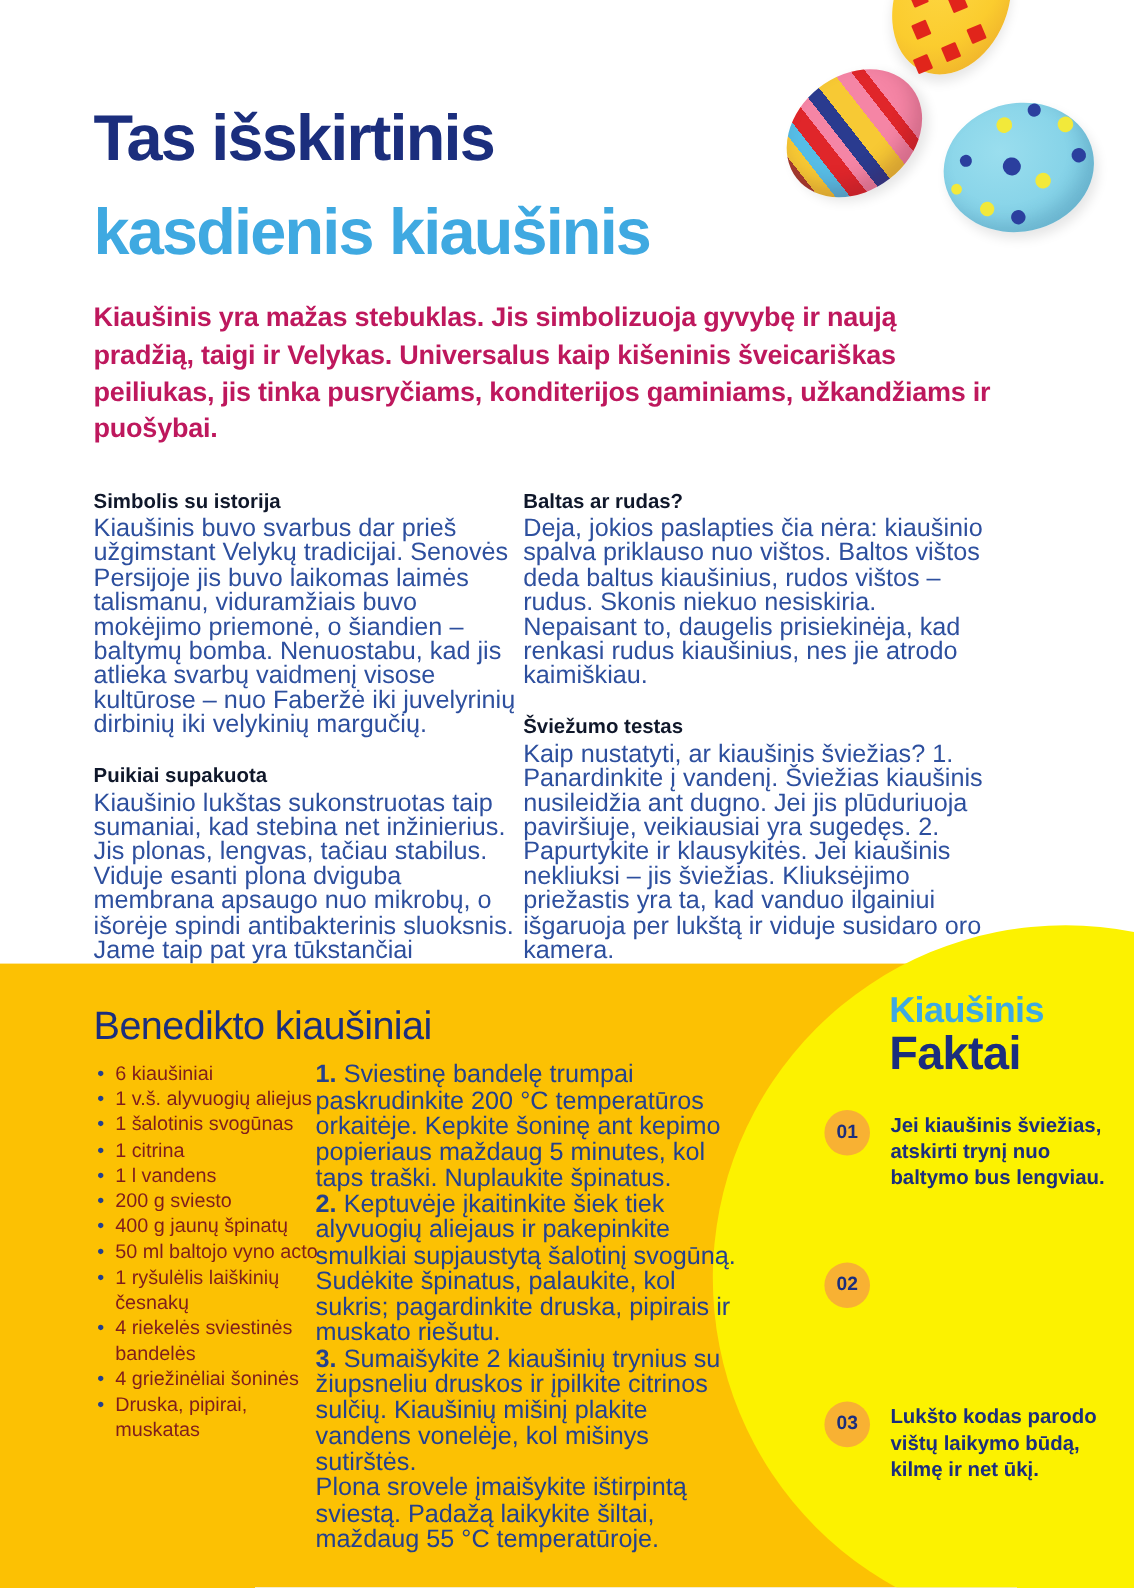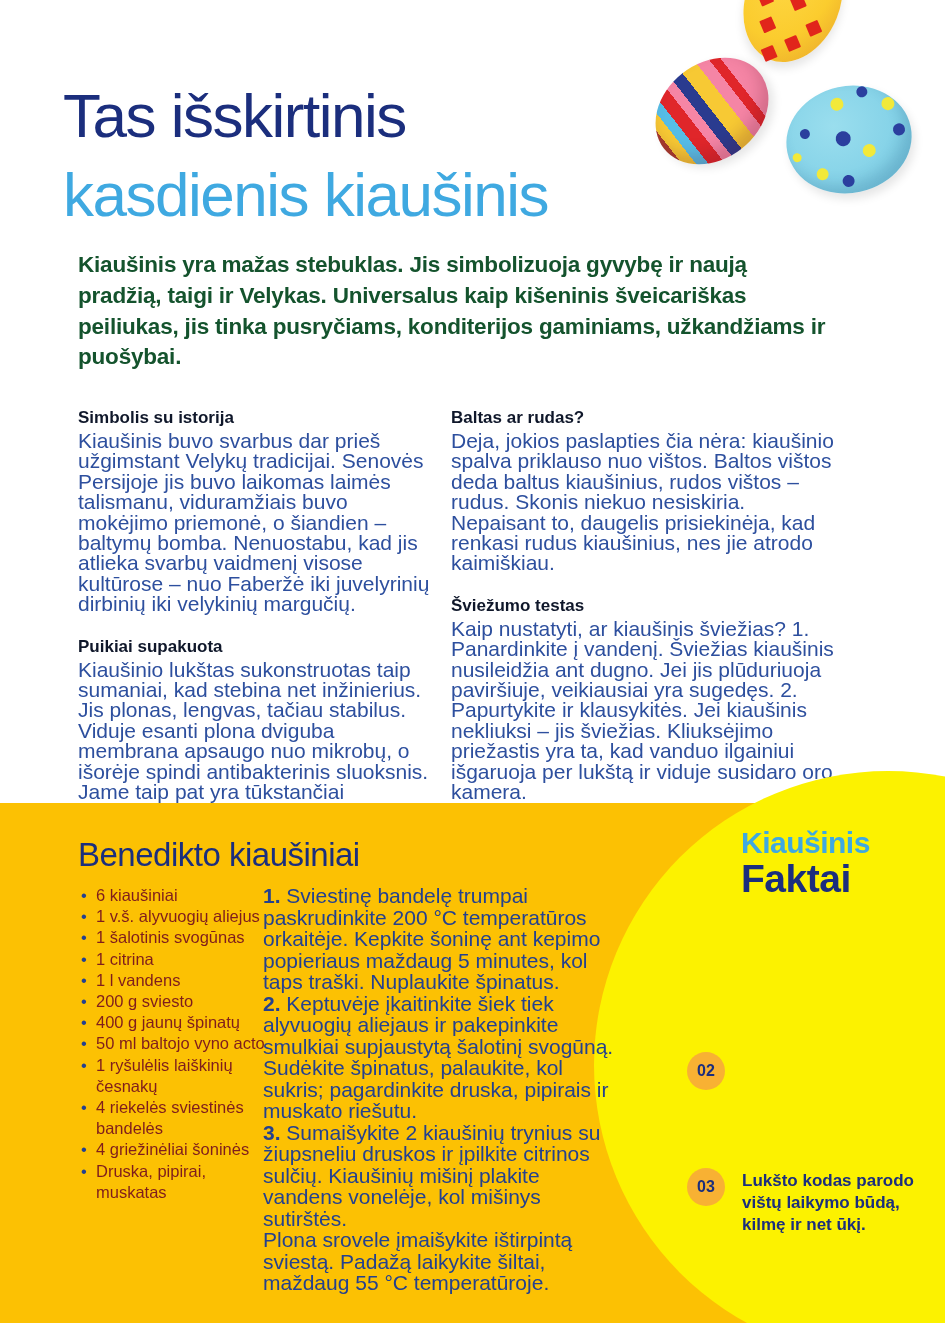--- a/index.html
+++ b/index.html
@@ -3,33 +3,33 @@
 <meta charset="utf-8">
 <style>
   html,body { margin:0; padding:0; background:#e8e8e8; }
   .page {
     position:relative; width:945px; height:1323px; margin:0 auto;
     background:#ffffff; overflow:hidden;
     font-family:"Liberation Sans", sans-serif;
   }
 
   
-  .title { position:absolute; left:63px; top:76px; font-weight:normal; font-size:62px; line-height:79px; letter-spacing:-1.5px; }
+  .title { position:absolute; left:78px; top:76px; font-weight:bold; font-size:54px; line-height:79px; letter-spacing:-1.5px; }
   .title .t1 { color:#1b2e7d; }
   .title .t2 { color:#3fa9e1; }
 
   .intro {
     position:absolute; left:78px; top:250px; width:748px;
-    font-size:22.5px; font-weight:bold; color:#14532d; line-height:30.8px; letter-spacing:-0.2px;
+    font-size:22.5px; font-weight:bold; color:#be185d; line-height:30.8px; letter-spacing:-0.2px;
   }
 
   
   .col { position:absolute; top:408px; }
   .col-left  { left:78px;  width:360px; }
-  .col-right { left:451px; width:386px; }
+  .col-right { left:436px; width:386px; }
   .col h3 { margin:0 0 3px 0; font-size:17px; font-weight:bold; color:#0f172a; }
   .col p  { margin:0 0 22px 0; font-size:21px; color:#2d4f9e; line-height:20.4px; }
 
   
   .band  { position:absolute; left:0; top:803px; width:945px; height:520px; background:#fcc103; }
   .lemon { position:absolute; left:594px; top:771px; width:588px; height:588px; border-radius:50%; background:#fcf200; }
 
   
   .recipe-title { position:absolute; left:78px; top:836px; font-size:33px; font-weight:normal; color:#1b2e7d; letter-spacing:-0.5px; }
   .ingredients { position:absolute; left:80px; top:885px; width:186px; }
@@ -156,20 +156,24 @@
     <p class="step"><b>2.</b> <span>Keptuvėje įkaitinkite šiek tiek alyvuogių aliejaus ir pakepinkite smulkiai supjaustytą šalotinį svogūną. Sudėkite špinatus, palaukite, kol sukris; pagardinkite druska, pipirais ir muskato riešutu.</span></p>
     <p class="step"><b>3.</b> <span>Sumaišykite 2 kiaušinių trynius su žiupsneliu druskos ir įpilkite citrinos sulčių. Kiaušinių mišinį plakite vandens vonelėje, kol mišinys sutirštės.</span></p>
     <p class="step"><span>Plona srovele įmaišykite ištirpintą sviestą. Padažą laikykite šiltai, maždaug 55 °C temperatūroje.</span></p>
   </div>
 
   <div class="facts-title">
     <span class="ft1">Kiaušinis</span>
     <span class="ft2">Faktai</span>
   </div>
 
+  <div class="fact fact-1">
+    <div class="num">01</div>
+    <div class="txt">Jei kiaušinis šviežias, atskirti trynį nuo baltymo bus lengviau.</div>
+  </div>
   <div class="fact fact-2">
     <div class="num">02</div>
   </div>
   <div class="fact fact-3">
     <div class="num">03</div>
     <div class="txt">Lukšto kodas parodo vištų laikymo būdą, kilmę ir net ūkį.</div>
   </div>
 
 </div>
 

